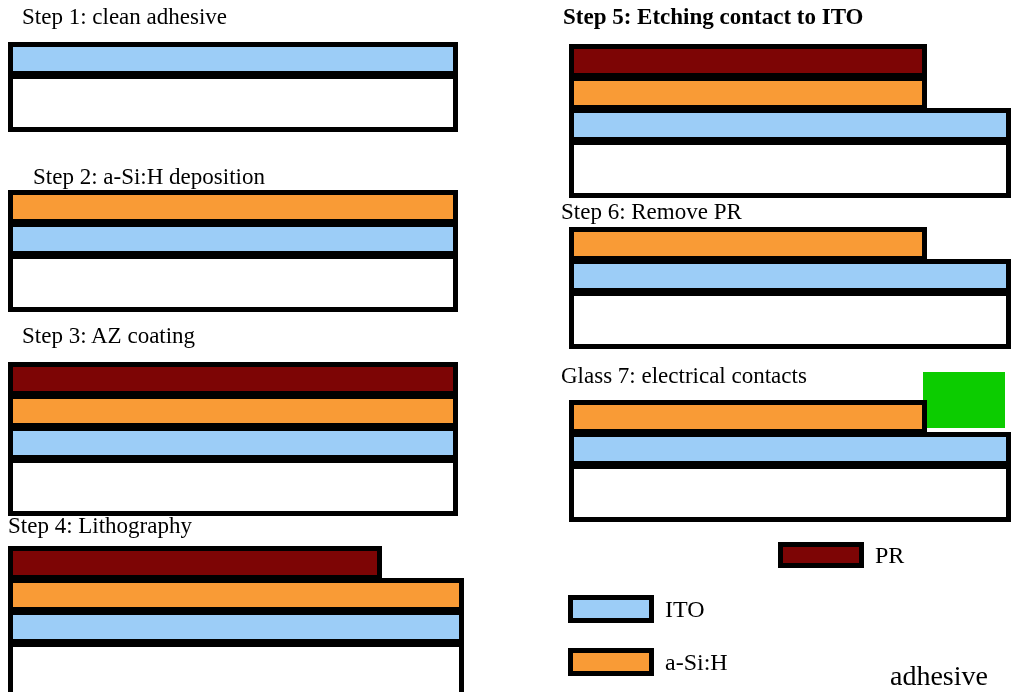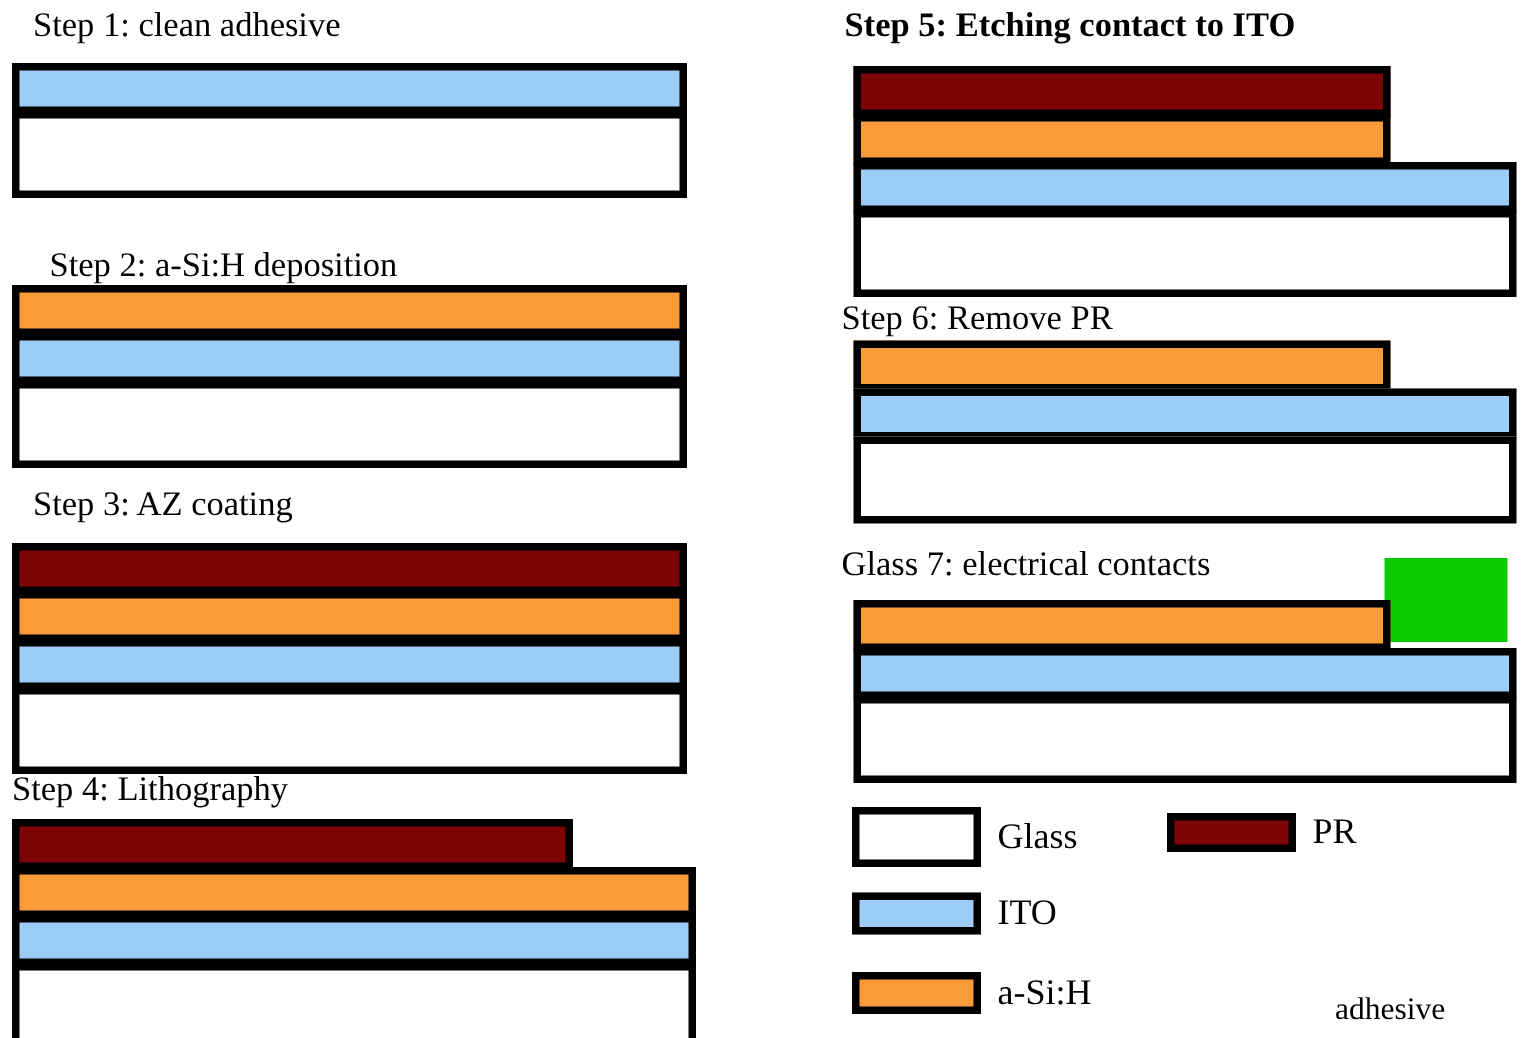--- a/index.html
+++ b/index.html
@@ -68,21 +68,21 @@
   .swatch.sw-adh   { background: #0CCC00; border: none; }
   .legend-label {
     font-size: 24px;
     color: #000000;
     margin-left: 11px;
     white-space: nowrap;
     line-height: 1;
   }
   .legend-label2 {
     position: absolute;
-    font-size: 21px;
+    font-size: 28px;
     color: #000000;
     white-space: nowrap;
     line-height: 1;
   }
 </style>
 </head>
 <body>
 
 <div class="step-title" style="left:22px; top:5px;">Step 1: clean adhesive</div>
 <div class="stack" style="left:8px; top:42px; width:450px; height:90px;">
@@ -131,24 +131,20 @@
 <div class="step-title" style="left:561px; top:364px;">Glass 7: electrical contacts</div>
 <div class="stack" style="left:569px; top:372px; width:442px; height:140px;">
   <div class="block-adhesive" style="left:354px; top:0px; width:82px; height:56px;"></div>
   <div class="layer l-asih" style="left:0px; top:28px; width:358px; height:34px;"></div>
   <div class="layer l-ito" style="left:0px; top:60px; width:442px; height:34px;"></div>
   <div class="layer l-glass" style="left:0px; top:92px; width:442px; height:58px;"></div>
 </div>
 
 <div class="legend">
 
-  <div class="legend-item" style="left:8px; top:2px;">
-    <div class="swatch sw-glass" style="width:86px; height:40px;"></div>
-    <div class="legend-label">Glass</div>
-  </div>
 
   <div class="legend-item" style="left:8px; top:59px;">
     <div class="swatch sw-ito" style="width:86px; height:28px;"></div>
     <div class="legend-label">ITO</div>
   </div>
 
   <div class="legend-item" style="left:218px; top:6px;">
     <div class="swatch sw-pr" style="width:86px; height:26px;"></div>
     <div class="legend-label">PR</div>
   </div>

